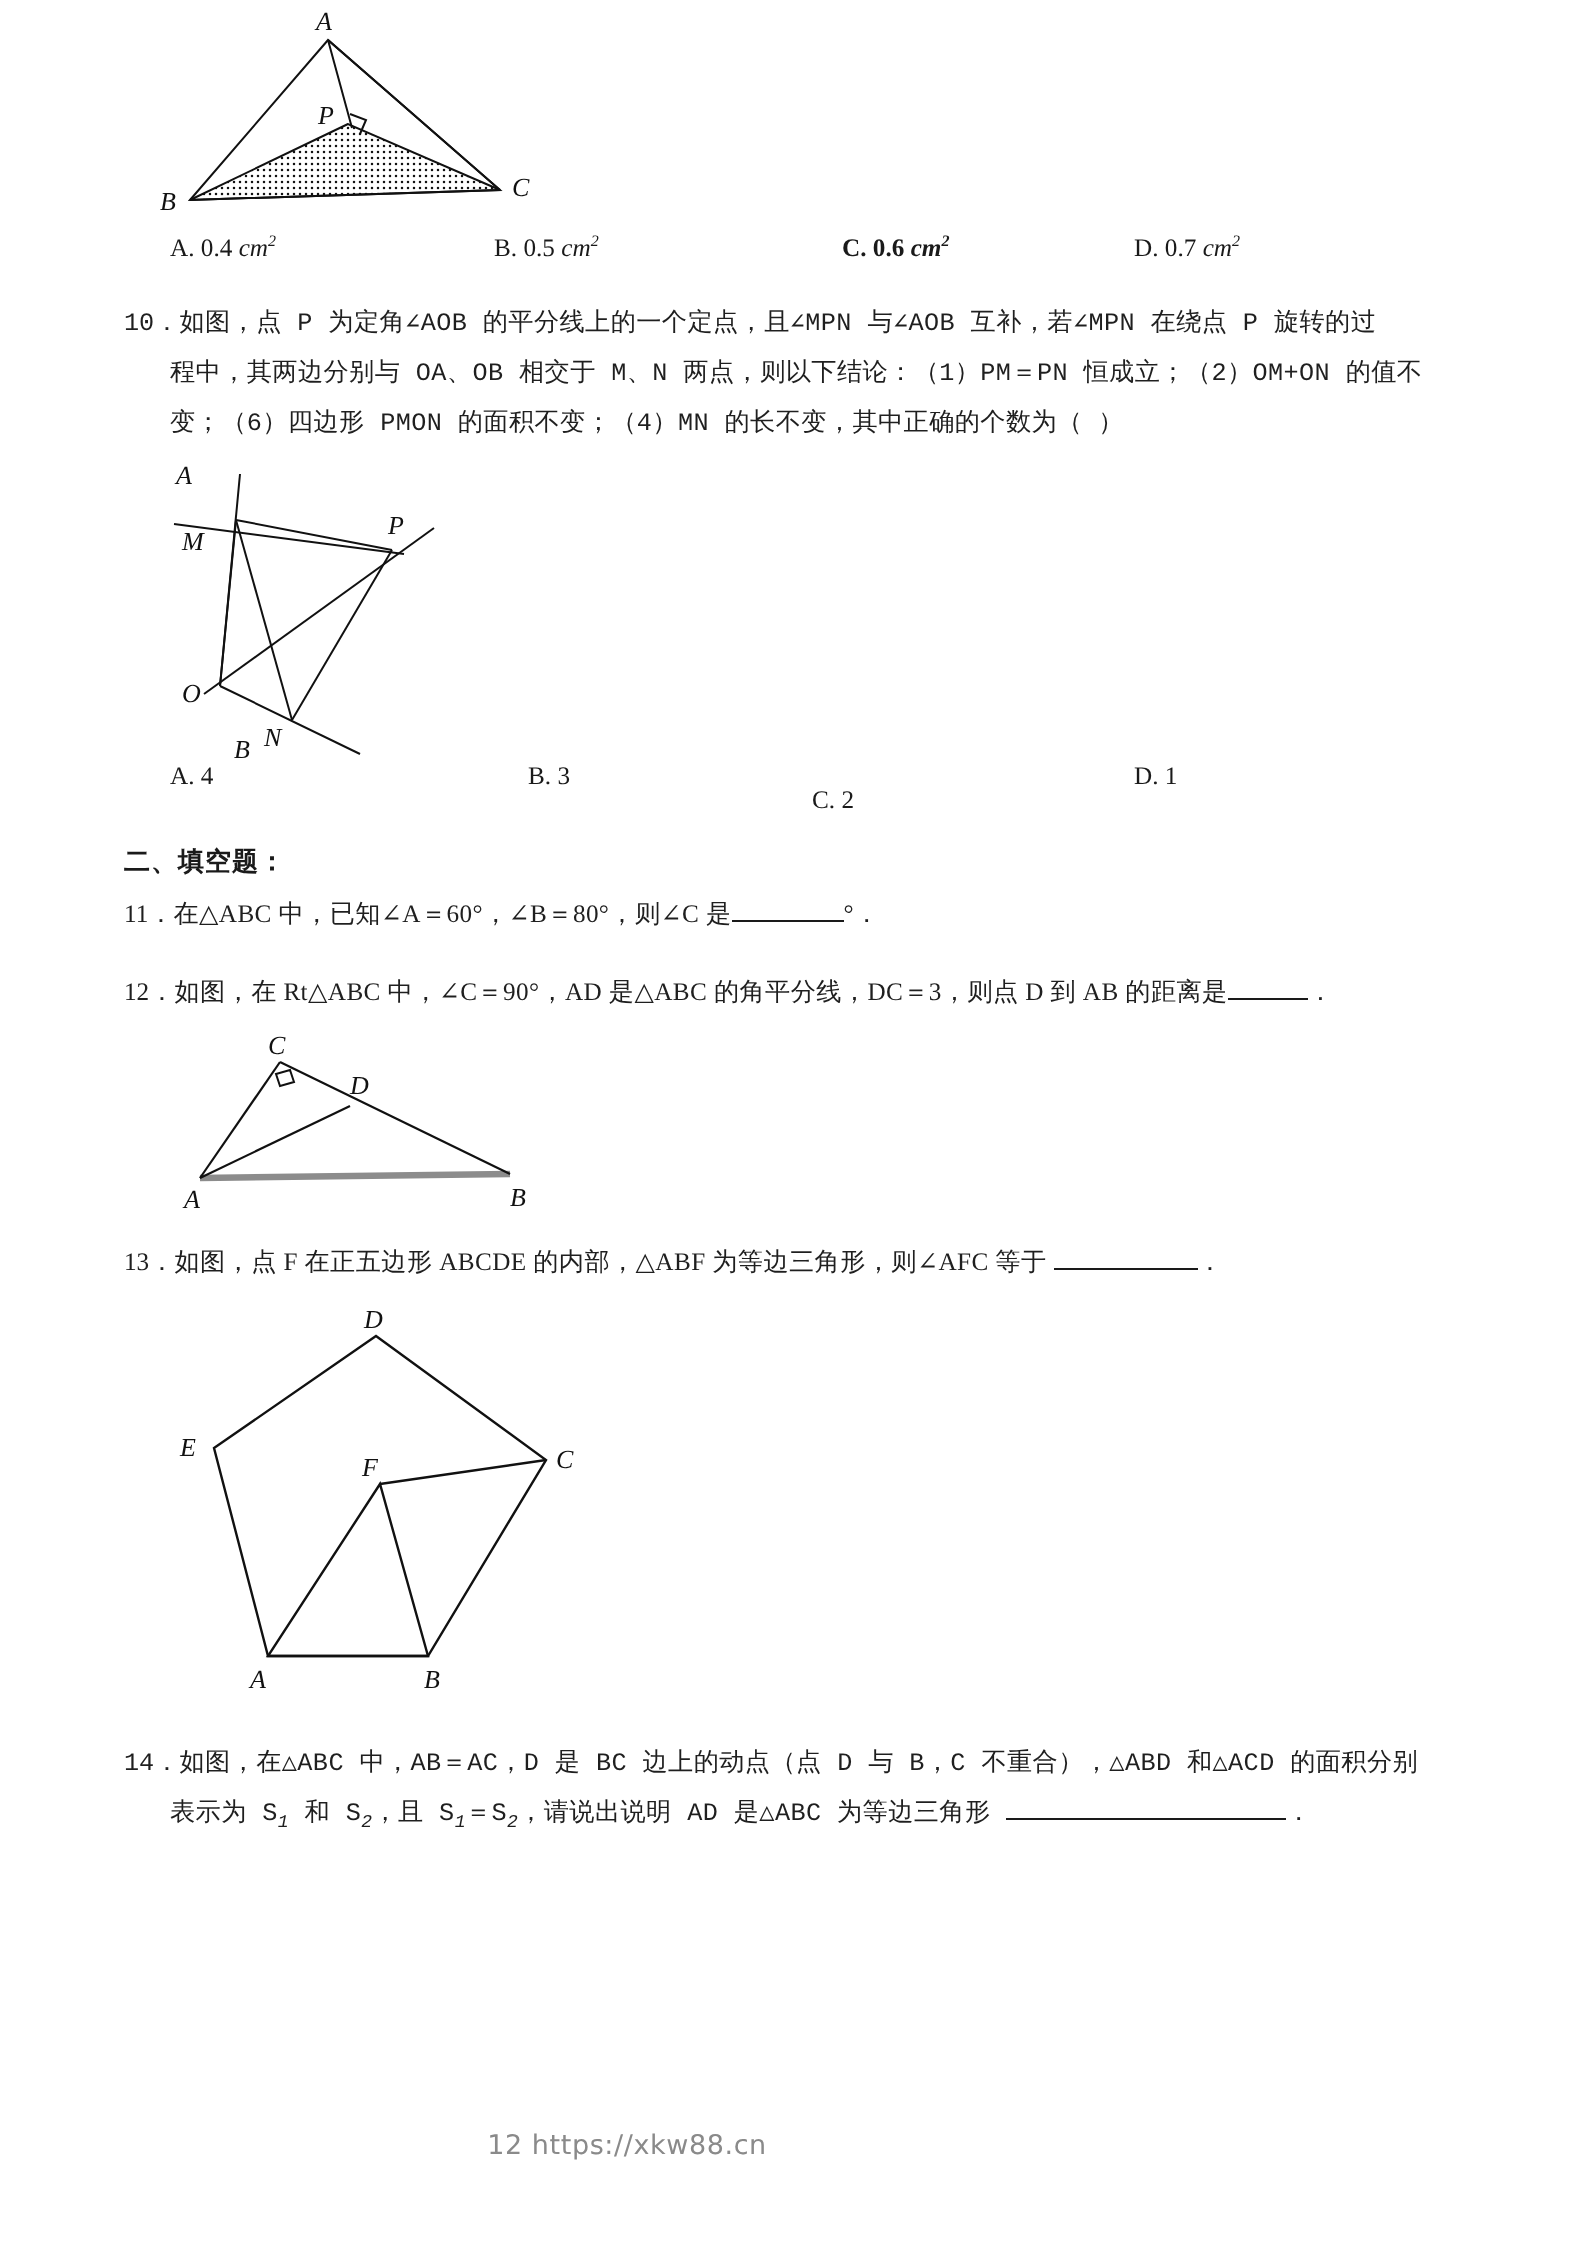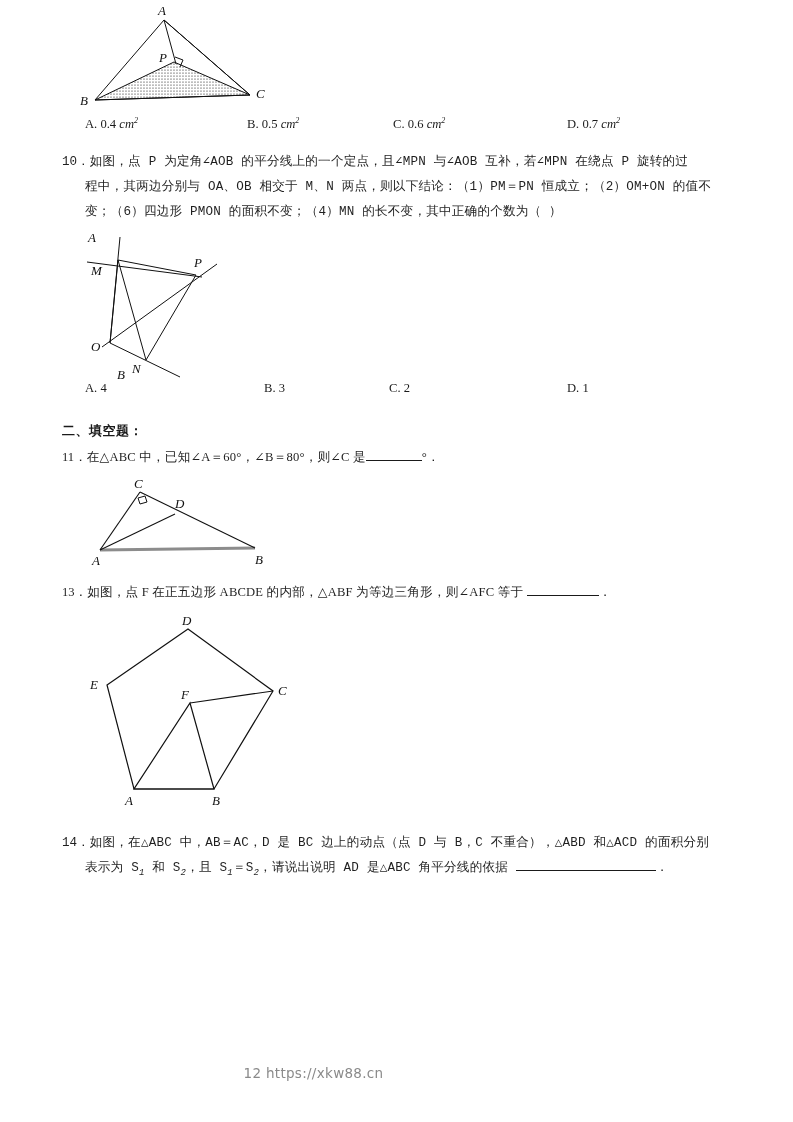--- a/index.html
+++ b/index.html
@@ -124,21 +124,21 @@
       <span class="opt" style="left:23px;">
         <span>A.</span>
         <span>0.4</span>
         <span class="unit">cm</span><span class="sup">2</span>
       </span>
       <span class="opt" style="left:185px;text-align:center;">
         <span>B.</span>
         <span>0.5</span>
         <span class="unit">cm</span><span class="sup">2</span>
       </span>
-      <span class="opt" style="left:331px;">
+      <span class="opt" style="left:359px;font-weight:bold;">
         <span>C.</span>
         <span>0.6</span>
         <span class="unit">cm</span><span class="sup">2</span>
       </span>
       <span class="opt" style="left:505px;">
         <span>D.</span>
         <span>0.7</span>
         <span class="unit">cm</span><span class="sup">2</span>
       </span>
     </div>
@@ -178,34 +178,35 @@
 
     <div class="options" style="height:30px;">
       <span class="opt" style="left:23px;">
         <span>A.</span>
         <span>4</span>
       </span>
       <span class="opt" style="left:202px;">
         <span>B.</span>
         <span>3</span>
       </span>
-      <span class="opt" style="left:327px;">
+      <span class="opt" style="left:344px;margin-top:12px;">
         <span>C.</span>
         <span>2</span>
       </span>
       <span class="opt" style="left:505px;">
         <span>D.</span>
         <span>1</span>
       </span>
     </div>
 
     <div class="sec-title" style="margin-top:8px;">二、填空题：</div>
 
     <div class="qline" style="margin-top:2px;"><span class="num">11．</span><span>在△ABC 中，已知∠A＝60°，∠B＝80°，则∠C 是</span><span class="blank" style="width:56px;"></span><span>°．</span></div>
 
+    <div class="qline" style="margin-top:14px;"><span class="num">12．</span><span>如图，在 Rt△ABC 中，∠C＝90°，AD 是△ABC 的角平分线，DC＝3，则点 D 到 AB 的距离是</span><span class="blank" style="width:40px;"></span><span>．</span></div>
 
     <div class="fig" style="height:92px; margin-top:6px;">
       <svg width="230" height="92" viewBox="0 0 230 92">
 
         <line x1="38" y1="74" x2="193" y2="72" stroke="#8c8c8c" stroke-width="3.2"></line>
 
         <line x1="38" y1="74" x2="78" y2="16" stroke="#111" stroke-width="1.1"></line>
 
         <line x1="78" y1="16" x2="193" y2="72" stroke="#111" stroke-width="1.1"></line>
 
@@ -233,19 +234,19 @@
         <text class="lbl" x="28" y="78">E</text>
         <text class="lbl" x="216" y="84">C</text>
         <text class="lbl" x="119" y="88">F</text>
         <text class="lbl" x="63" y="194">A</text>
         <text class="lbl" x="150" y="194">B</text>
       </svg>
     </div>
 
     <div class="qblock" style="margin-top:8px;">
       <div class="qline"><span class="num">14．</span><span>如图，在△ABC 中，AB＝AC，D 是 BC 边上的动点（点 D 与 B，C 不重合），△ABD 和△ACD 的面积分别</span></div>
-      <div class="qline indent"><span>表示为 S</span><span class="sub">1</span><span> 和 S</span><span class="sub">2</span><span>，且 S</span><span class="sub">1</span><span>＝S</span><span class="sub">2</span><span>，请说出说明 AD 是△ABC 角平分线的依据</span>&nbsp;<span class="blank" style="width:140px;"></span><span>．</span></div>
+      <div class="qline indent"><span>表示为 S</span><span class="sub">1</span><span> 和 S</span><span class="sub">2</span><span>，且 S</span><span class="sub">1</span><span>＝S</span><span class="sub">2</span><span>，请说出说明 AD 是△ABC 为等边三角形</span>&nbsp;<span class="blank" style="width:140px;"></span><span>．</span></div>
     </div>
 
   </div>
 
   <div class="footer">12 https://xkw88.cn</div>
 </div>
 
 </body></html>

